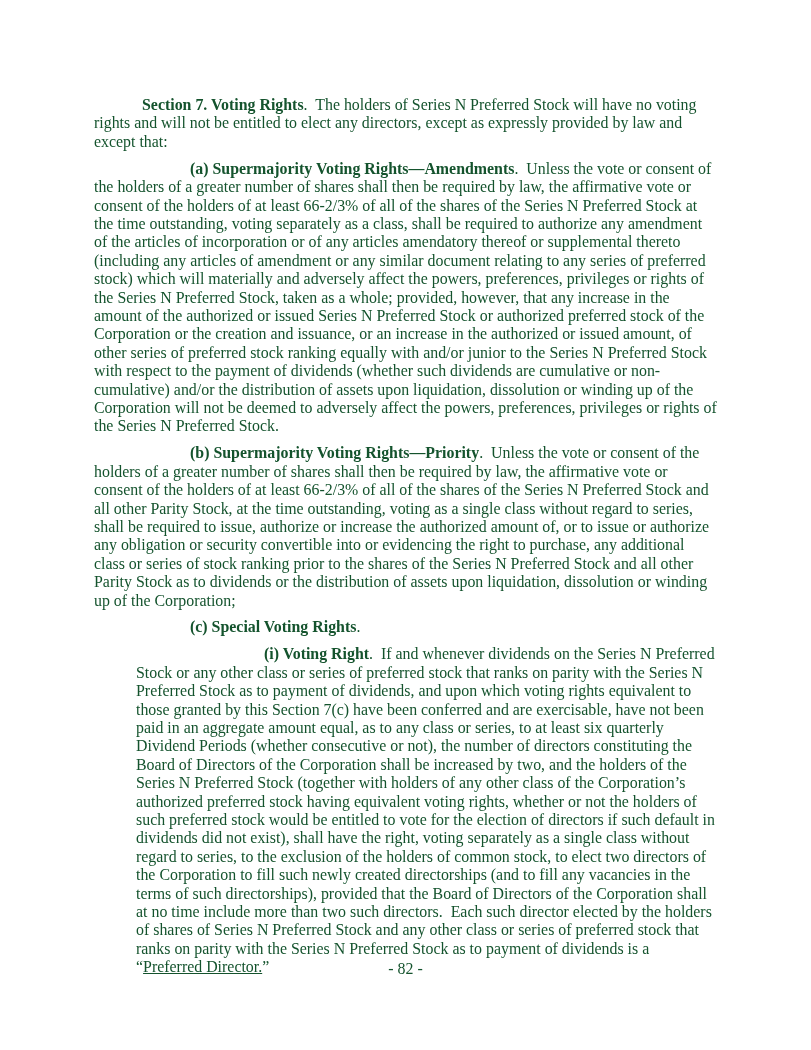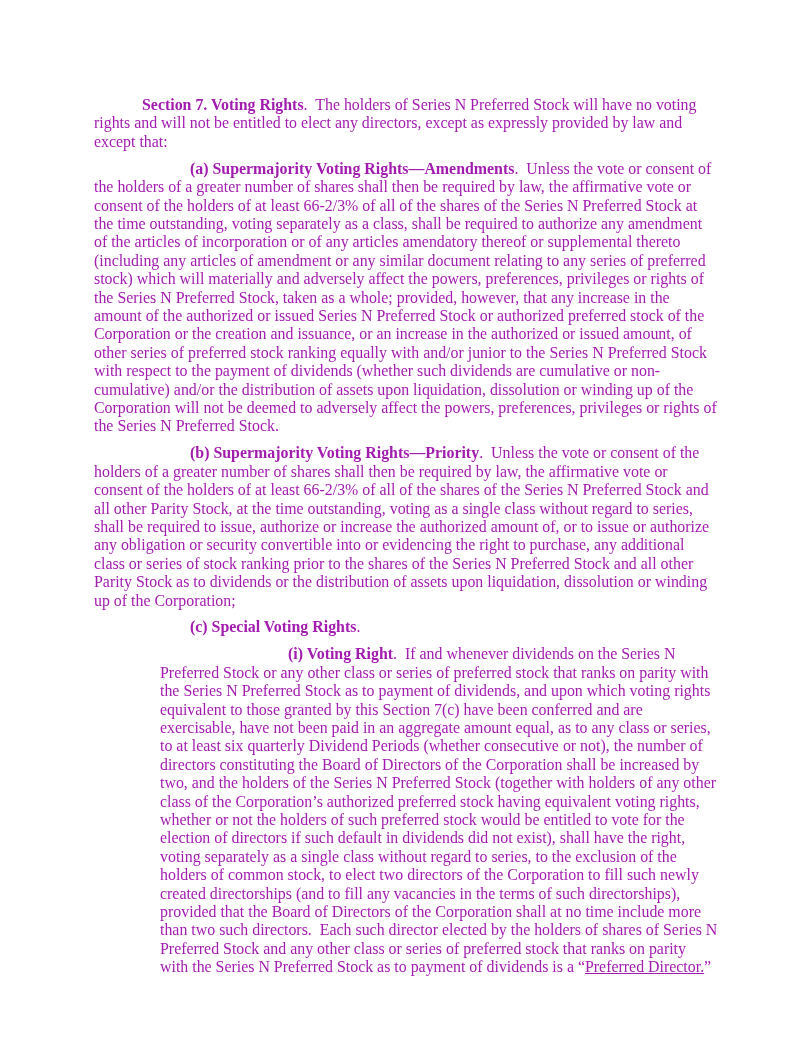--- a/index.html
+++ b/index.html
@@ -9,33 +9,33 @@
   }
   .page {
     position: relative;
     width: 811px;
     height: 1050px;
     box-sizing: border-box;
     background: #ffffff;
     font-family: "Liberation Serif", "DejaVu Serif", serif;
     font-size: 15.9px;
     line-height: 18.4px;
-    color: #a21caf;
+    color: #14532d;
     padding: 96px 93px 0 94px;
     overflow: hidden;
   }
   .para {
     margin: 0 0 8.5px 0;
     white-space: pre-wrap;
     text-align: left;
   }
   .indent-half { text-indent: 48px; }
   .indent-one  { text-indent: 96px; }
   .sub-para {
-    margin-left: 66px;
+    margin-left: 42px;
     text-indent: 128px;
     font-family: Liberation Serif, serif;
   }
   .bold-lead { font-weight: bold; }
   .u-term { text-decoration: underline; }
   .footer {
     position: absolute;
     top: 960px;
     left: 0;
     width: 811px;
@@ -51,14 +51,15 @@
   <p class="para indent-half"><span class="bold-lead">Section 7. Voting Rights</span><span>.  The holders of Series N Preferred Stock will have no voting rights and will not be entitled to elect any directors, except as expressly provided by law and except that:</span></p>
 
   <p class="para indent-one"><span class="bold-lead">(a) Supermajority Voting Rights—Amendments</span><span>.  Unless the vote or consent of the holders of a greater number of shares shall then be required by law, the affirmative vote or consent of the holders of at least 66-2/3% of all of the shares of the Series N Preferred Stock at the time outstanding, voting separately as a class, shall be required to authorize any amendment of the articles of incorporation or of any articles amendatory thereof or supplemental thereto (including any articles of amendment or any similar document relating to any series of preferred stock) which will materially and adversely affect the powers, preferences, privileges or rights of the Series N Preferred Stock, taken as a whole; provided, however, that any increase in the amount of the authorized or issued Series N Preferred Stock or authorized preferred stock of the Corporation or the creation and issuance, or an increase in the authorized or issued amount, of other series of preferred stock ranking equally with and/or junior to the Series N Preferred Stock with respect to the payment of dividends (whether such dividends are cumulative or non-cumulative) and/or the distribution of assets upon liquidation, dissolution or winding up of the Corporation will not be deemed to adversely affect the powers, preferences, privileges or rights of the Series N Preferred Stock.</span></p>
 
   <p class="para indent-one"><span class="bold-lead">(b) Supermajority Voting Rights—Priority</span><span>.  Unless the vote or consent of the holders of a greater number of shares shall then be required by law, the affirmative vote or consent of the holders of at least 66-2/3% of all of the shares of the Series N Preferred Stock and all other Parity Stock, at the time outstanding, voting as a single class without regard to series, shall be required to issue, authorize or increase the authorized amount of, or to issue or authorize any obligation or security convertible into or evidencing the right to purchase, any additional class or series of stock ranking prior to the shares of the Series N Preferred Stock and all other Parity Stock as to dividends or the distribution of assets upon liquidation, dissolution or winding up of the Corporation;</span></p>
 
   <p class="para indent-one"><span class="bold-lead">(c) Special Voting Rights</span><span>.</span></p>
 
   <p class="para sub-para"><span class="bold-lead">(i) Voting Right</span><span>.  If and whenever dividends on the Series N Preferred Stock or any other class or series of preferred stock that ranks on parity with the Series N Preferred Stock as to payment of dividends, and upon which voting rights equivalent to those granted by this Section 7(c) have been conferred and are exercisable, have not been paid in an aggregate amount equal, as to any class or series, to at least six quarterly Dividend Periods (whether consecutive or not), the number of directors constituting the Board of Directors of the Corporation shall be increased by two, and the holders of the Series N Preferred Stock (together with holders of any other class of the Corporation’s authorized preferred stock having equivalent voting rights, whether or not the holders of such preferred stock would be entitled to vote for the election of directors if such default in dividends did not exist), shall have the right, voting separately as a single class without regard to series, to the exclusion of the holders of common stock, to elect two directors of the Corporation to fill such newly created directorships (and to fill any vacancies in the terms of such directorships), provided that the Board of Directors of the Corporation shall at no time include more than two such directors.  Each such director elected by the holders of shares of Series N Preferred Stock and any other class or series of preferred stock that ranks on parity with the Series N Preferred Stock as to payment of dividends is a “</span><span class="u-term">Preferred Director.</span><span>”</span></p>
 
+  <div class="footer">- 82 -</div>
 
 </div>
 
 </body></html>

